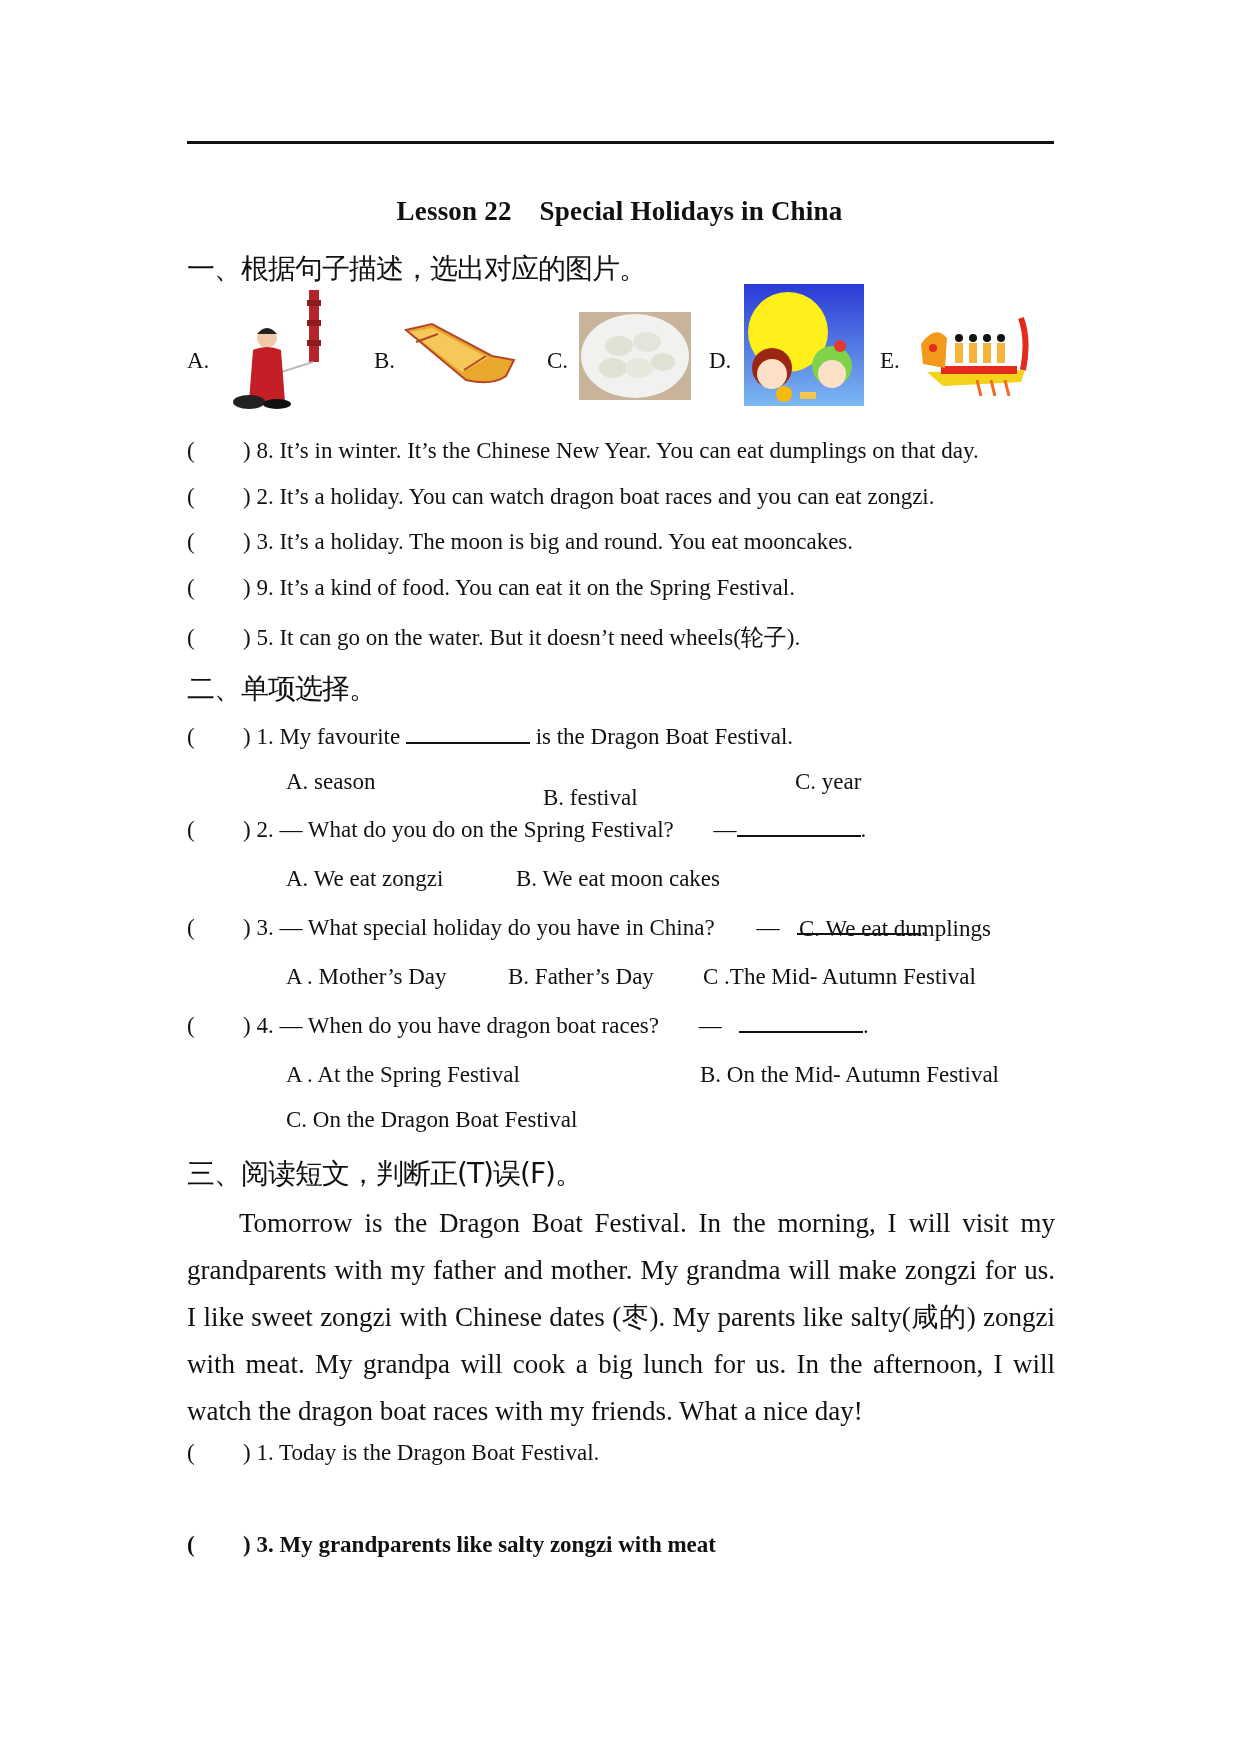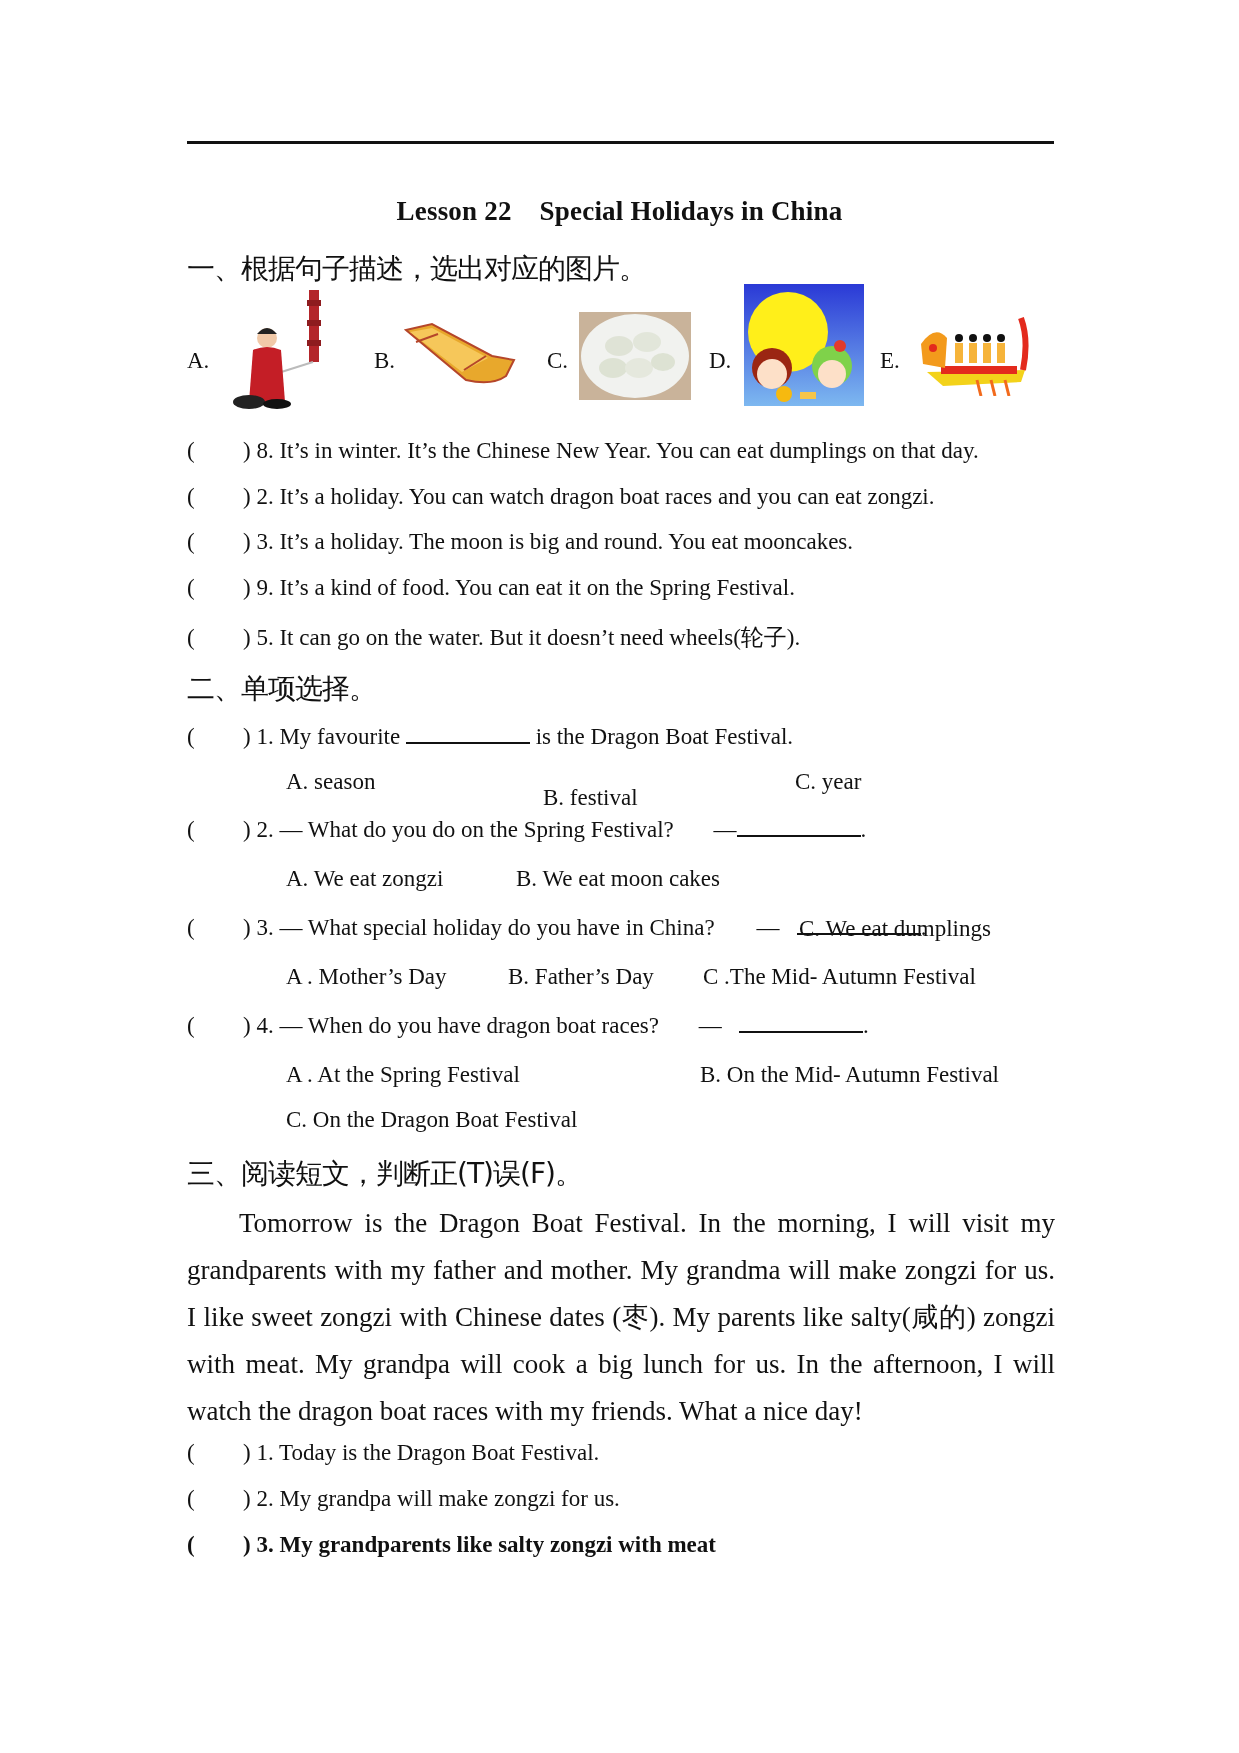--- a/index.html
+++ b/index.html
@@ -169,20 +169,17 @@
 
   <div class="sec" style="top:1155px;">三、阅读短文，判断正(T)误(F)。</div>
 
   <div class="para" style="top:1200px;">
     <p><span class="indent"></span><span>Tomorrow is the Dragon Boat Festival. In the morning, I will visit my grandparents with my father and mother. My grandma will make zongzi for us. I like sweet zongzi with Chinese dates (枣). My parents like salty(咸的) zongzi with meat. My grandpa will cook a big lunch for us. In the afternoon, I will watch the dragon boat races with my friends. What a nice day!</span></p>
   </div>
 
   <div class="line" style="top:1440px;">
     <span class="paren">(</span><span>)</span> <span>1. Today is the Dragon Boat Festival.</span>
   </div>
-  <div class="line" style="top:1486px;">
-    <span class="paren">(</span><span>)</span> <span>2. My grandpa will make zongzi for us.</span>
-  </div>
   <div class="line" style="top:1532px;font-weight:bold;">
     <span class="paren">(</span><span>)</span> <span>3. My grandparents like salty zongzi with meat</span>
   </div>
 
 </div>
 
 </body></html>

